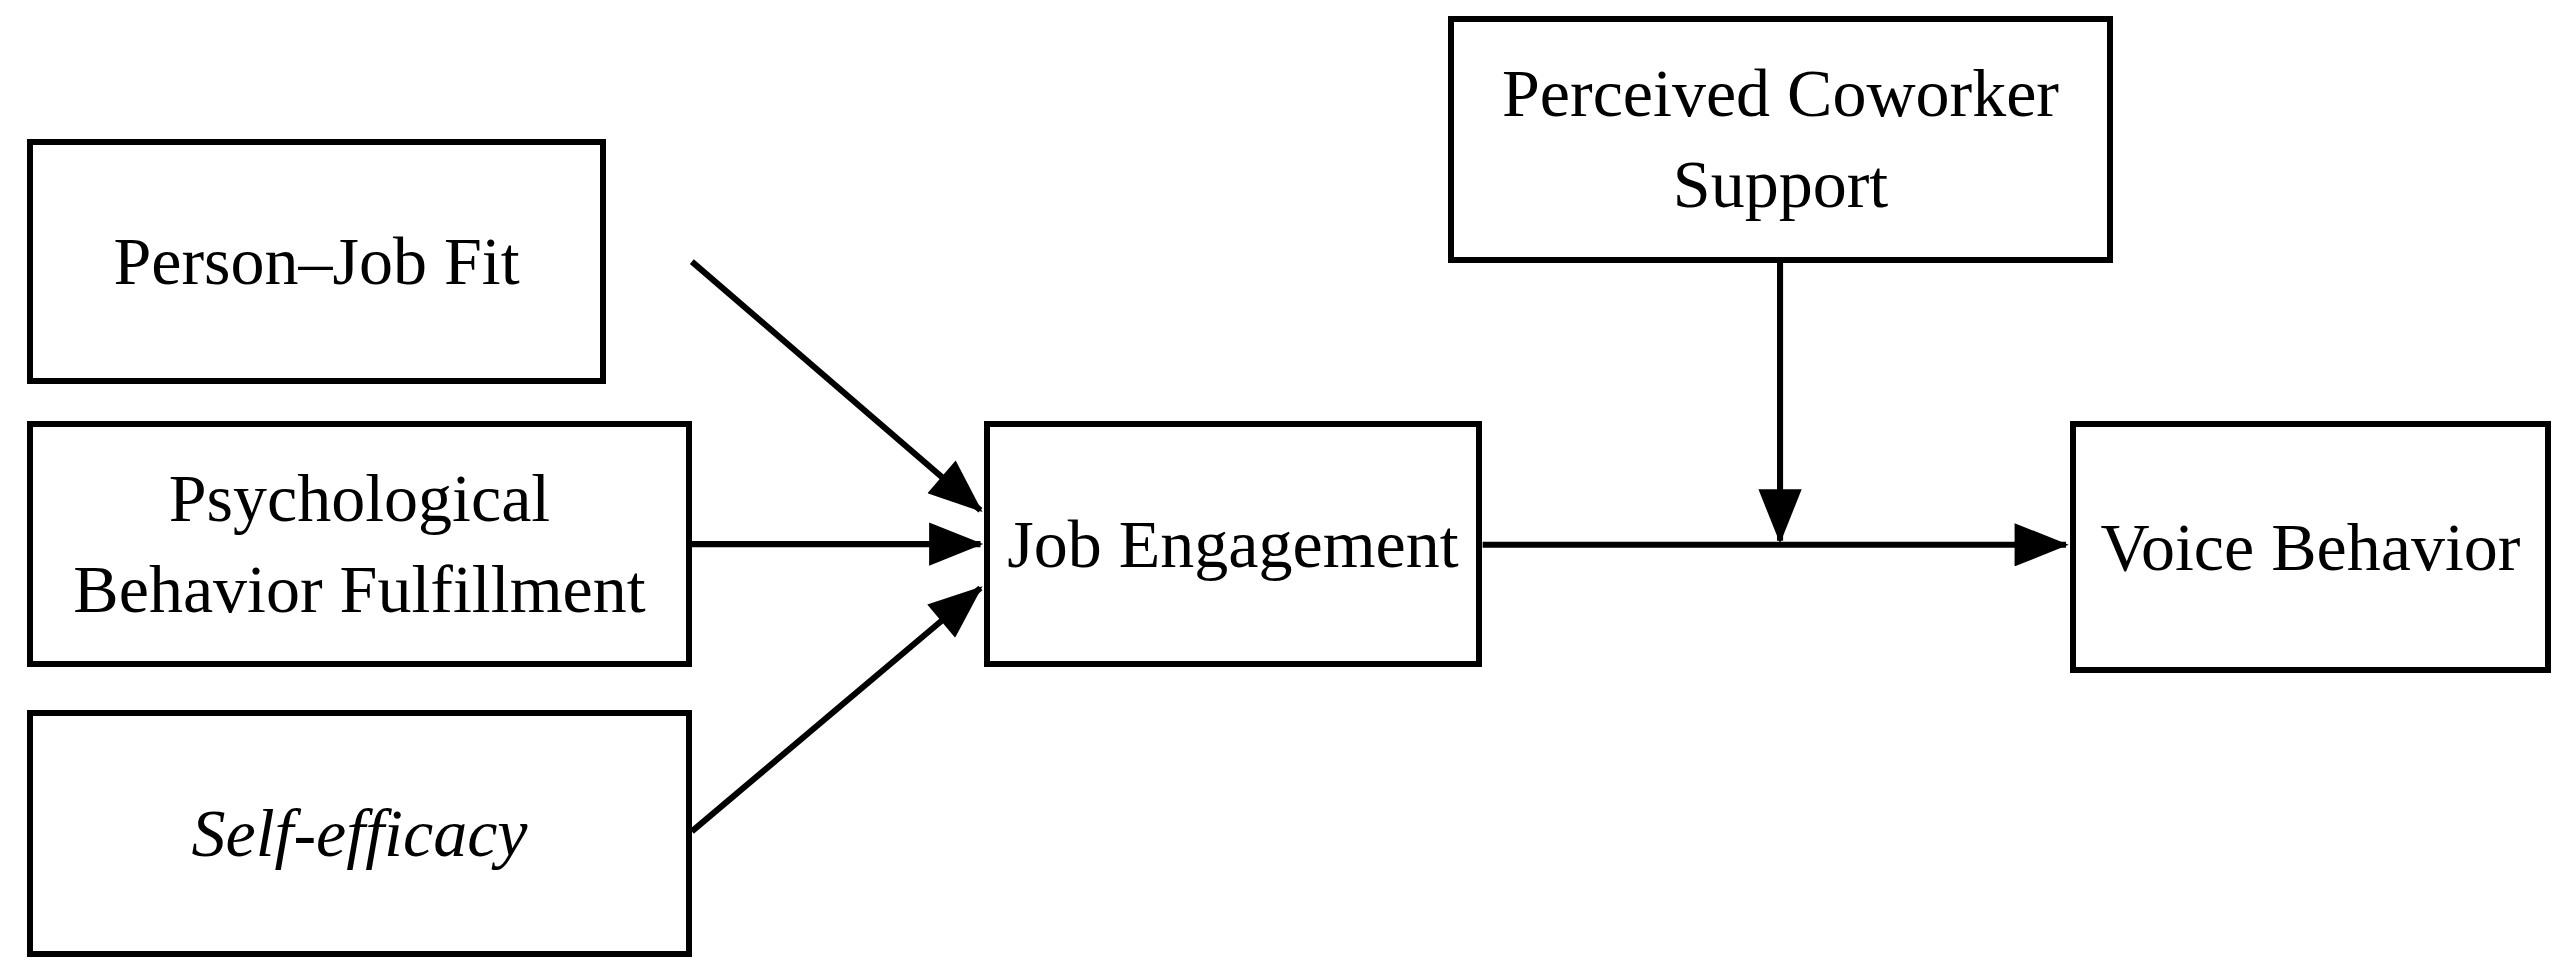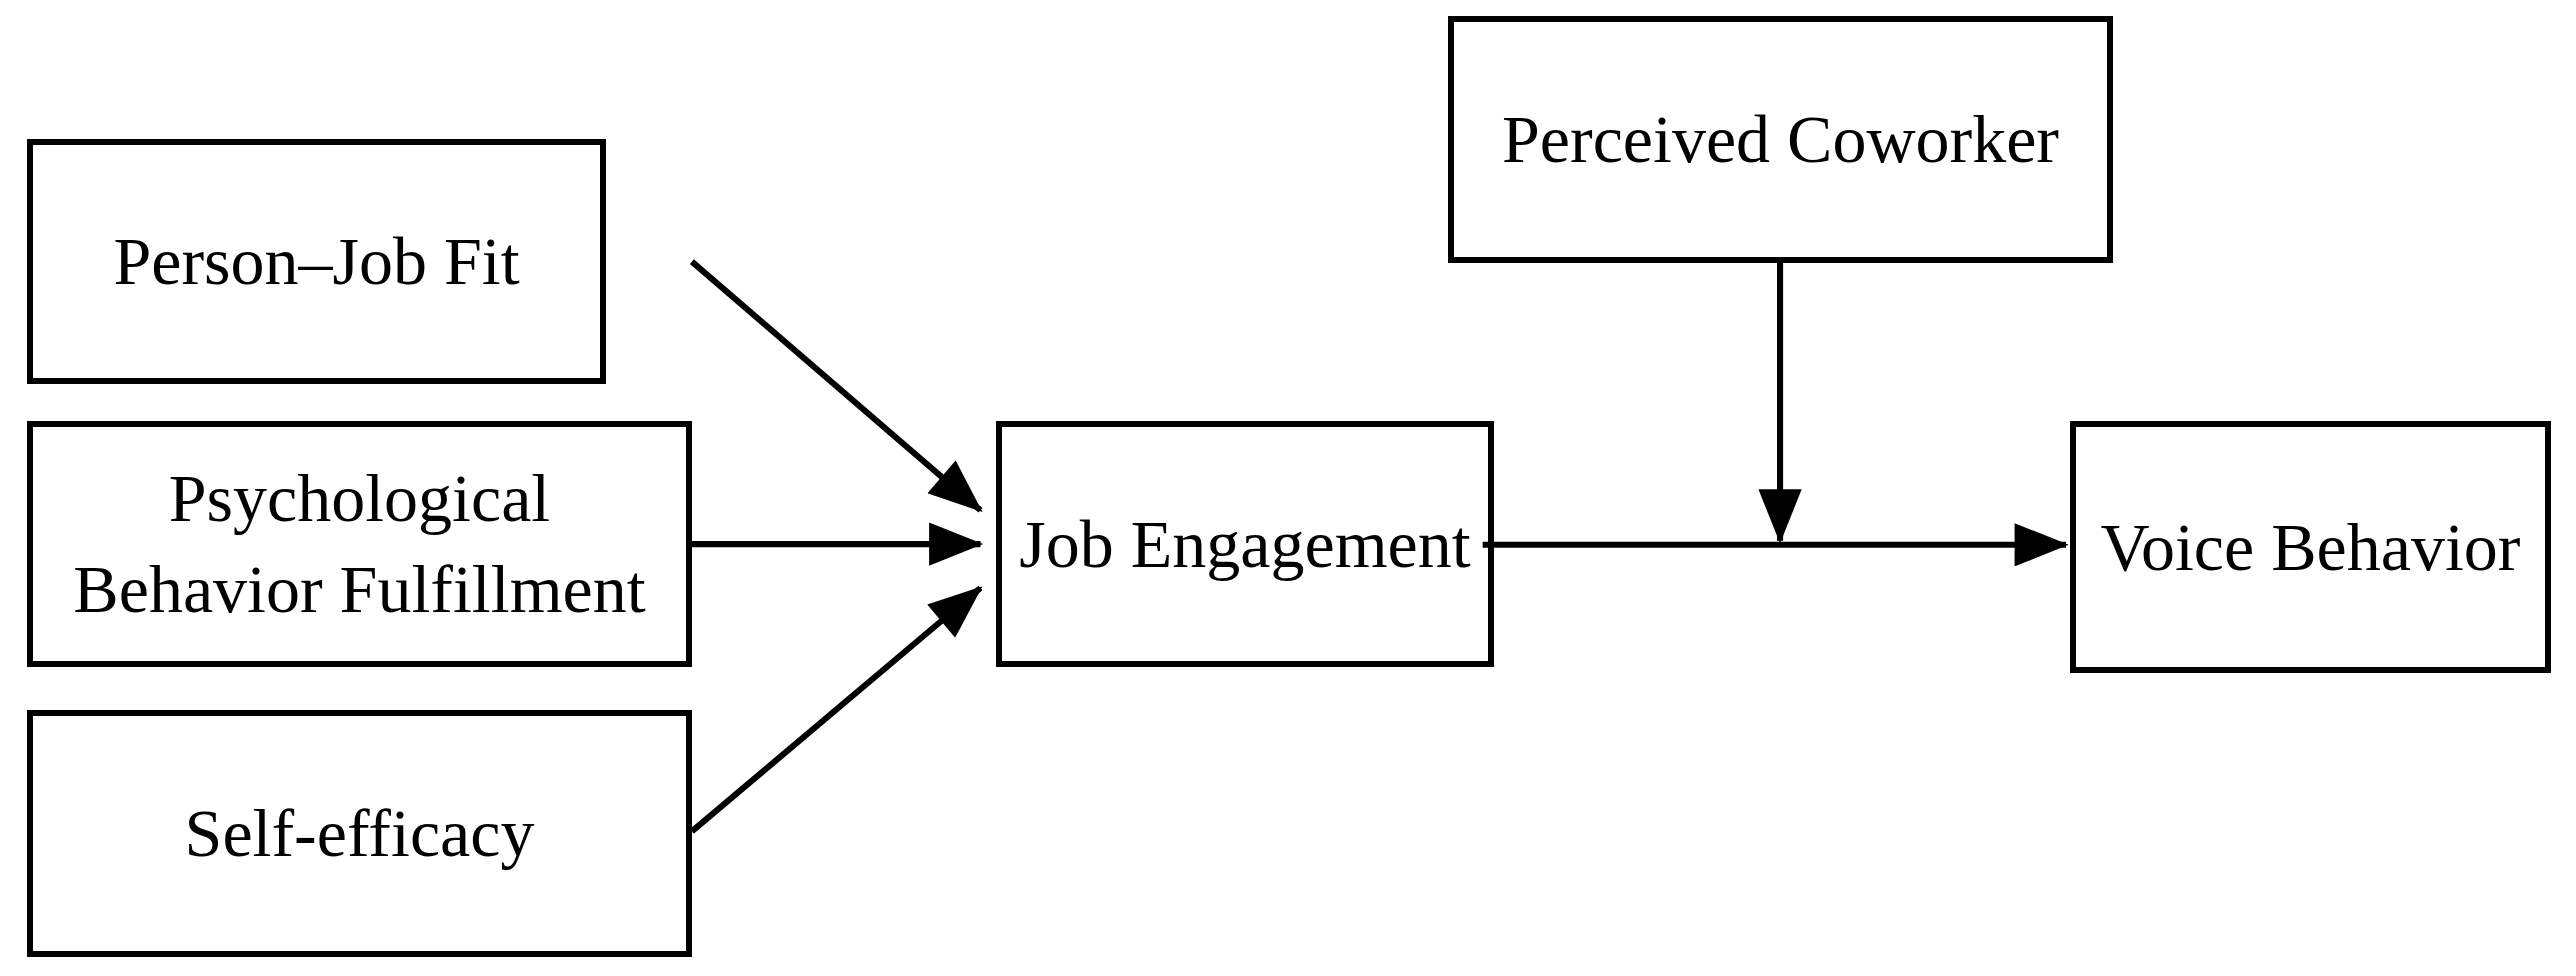--- a/index.html
+++ b/index.html
@@ -34,22 +34,22 @@
   #arrow-layer {
     position: absolute;
     left: 0;
     top: 0;
     width: 2576px;
     height: 976px;
     pointer-events: none;
   }
   #node-person-job-fit        { left: 27px;   top: 139px;  width: 579px; height: 245px; }
   #node-contract-fulfillment  { left: 27px;   top: 421px;  width: 665px; height: 246px; }
-  #node-self-efficacy         { left: 27px;   top: 710px; width: 665px; height: 247px; }
-  #node-job-engagement        { left: 984px; top: 421px;  width: 498px; height: 246px; margin-left: 12px; }
+  #node-self-efficacy         { left: 27px;   top: 710px; width: 665px; height: 247px; font-style: italic; }
+  #node-job-engagement        { left: 984px; top: 421px;  width: 498px; height: 246px; }
   #node-coworker-support      { left: 1448px; top: 15.6px;   width: 665px; height: 247px; }
   #node-voice-behavior        { left: 2070px; top: 421px;  width: 481px; height: 252px; }
 </style>
 </head>
 <body>
 
 <div id="stage">
 
   <div class="node" id="node-person-job-fit">
     <span class="lbl">Person–Job Fit</span>
@@ -63,20 +63,21 @@
   <div class="node" id="node-self-efficacy">
     <span class="lbl">Self-efficacy</span>
   </div>
 
   <div class="node" id="node-job-engagement">
     <span class="lbl">Job Engagement</span>
   </div>
 
   <div class="node" id="node-coworker-support">
     <span class="lbl">Perceived Coworker</span>
+    <span class="lbl">Support</span>
   </div>
 
   <div class="node" id="node-voice-behavior">
     <span class="lbl">Voice Behavior</span>
   </div>
 
   <svg id="arrow-layer" viewBox="0 0 3810 1444" xmlns="http://www.w3.org/2000/svg">
     <defs>
       <marker id="arr" viewBox="0 0 10 8" refX="9.5" refY="4" markerUnits="userSpaceOnUse" markerWidth="86" markerHeight="64" orient="auto">
         <path d="M0,0 L10,4 L0,8 Z" fill="#000000"></path>

